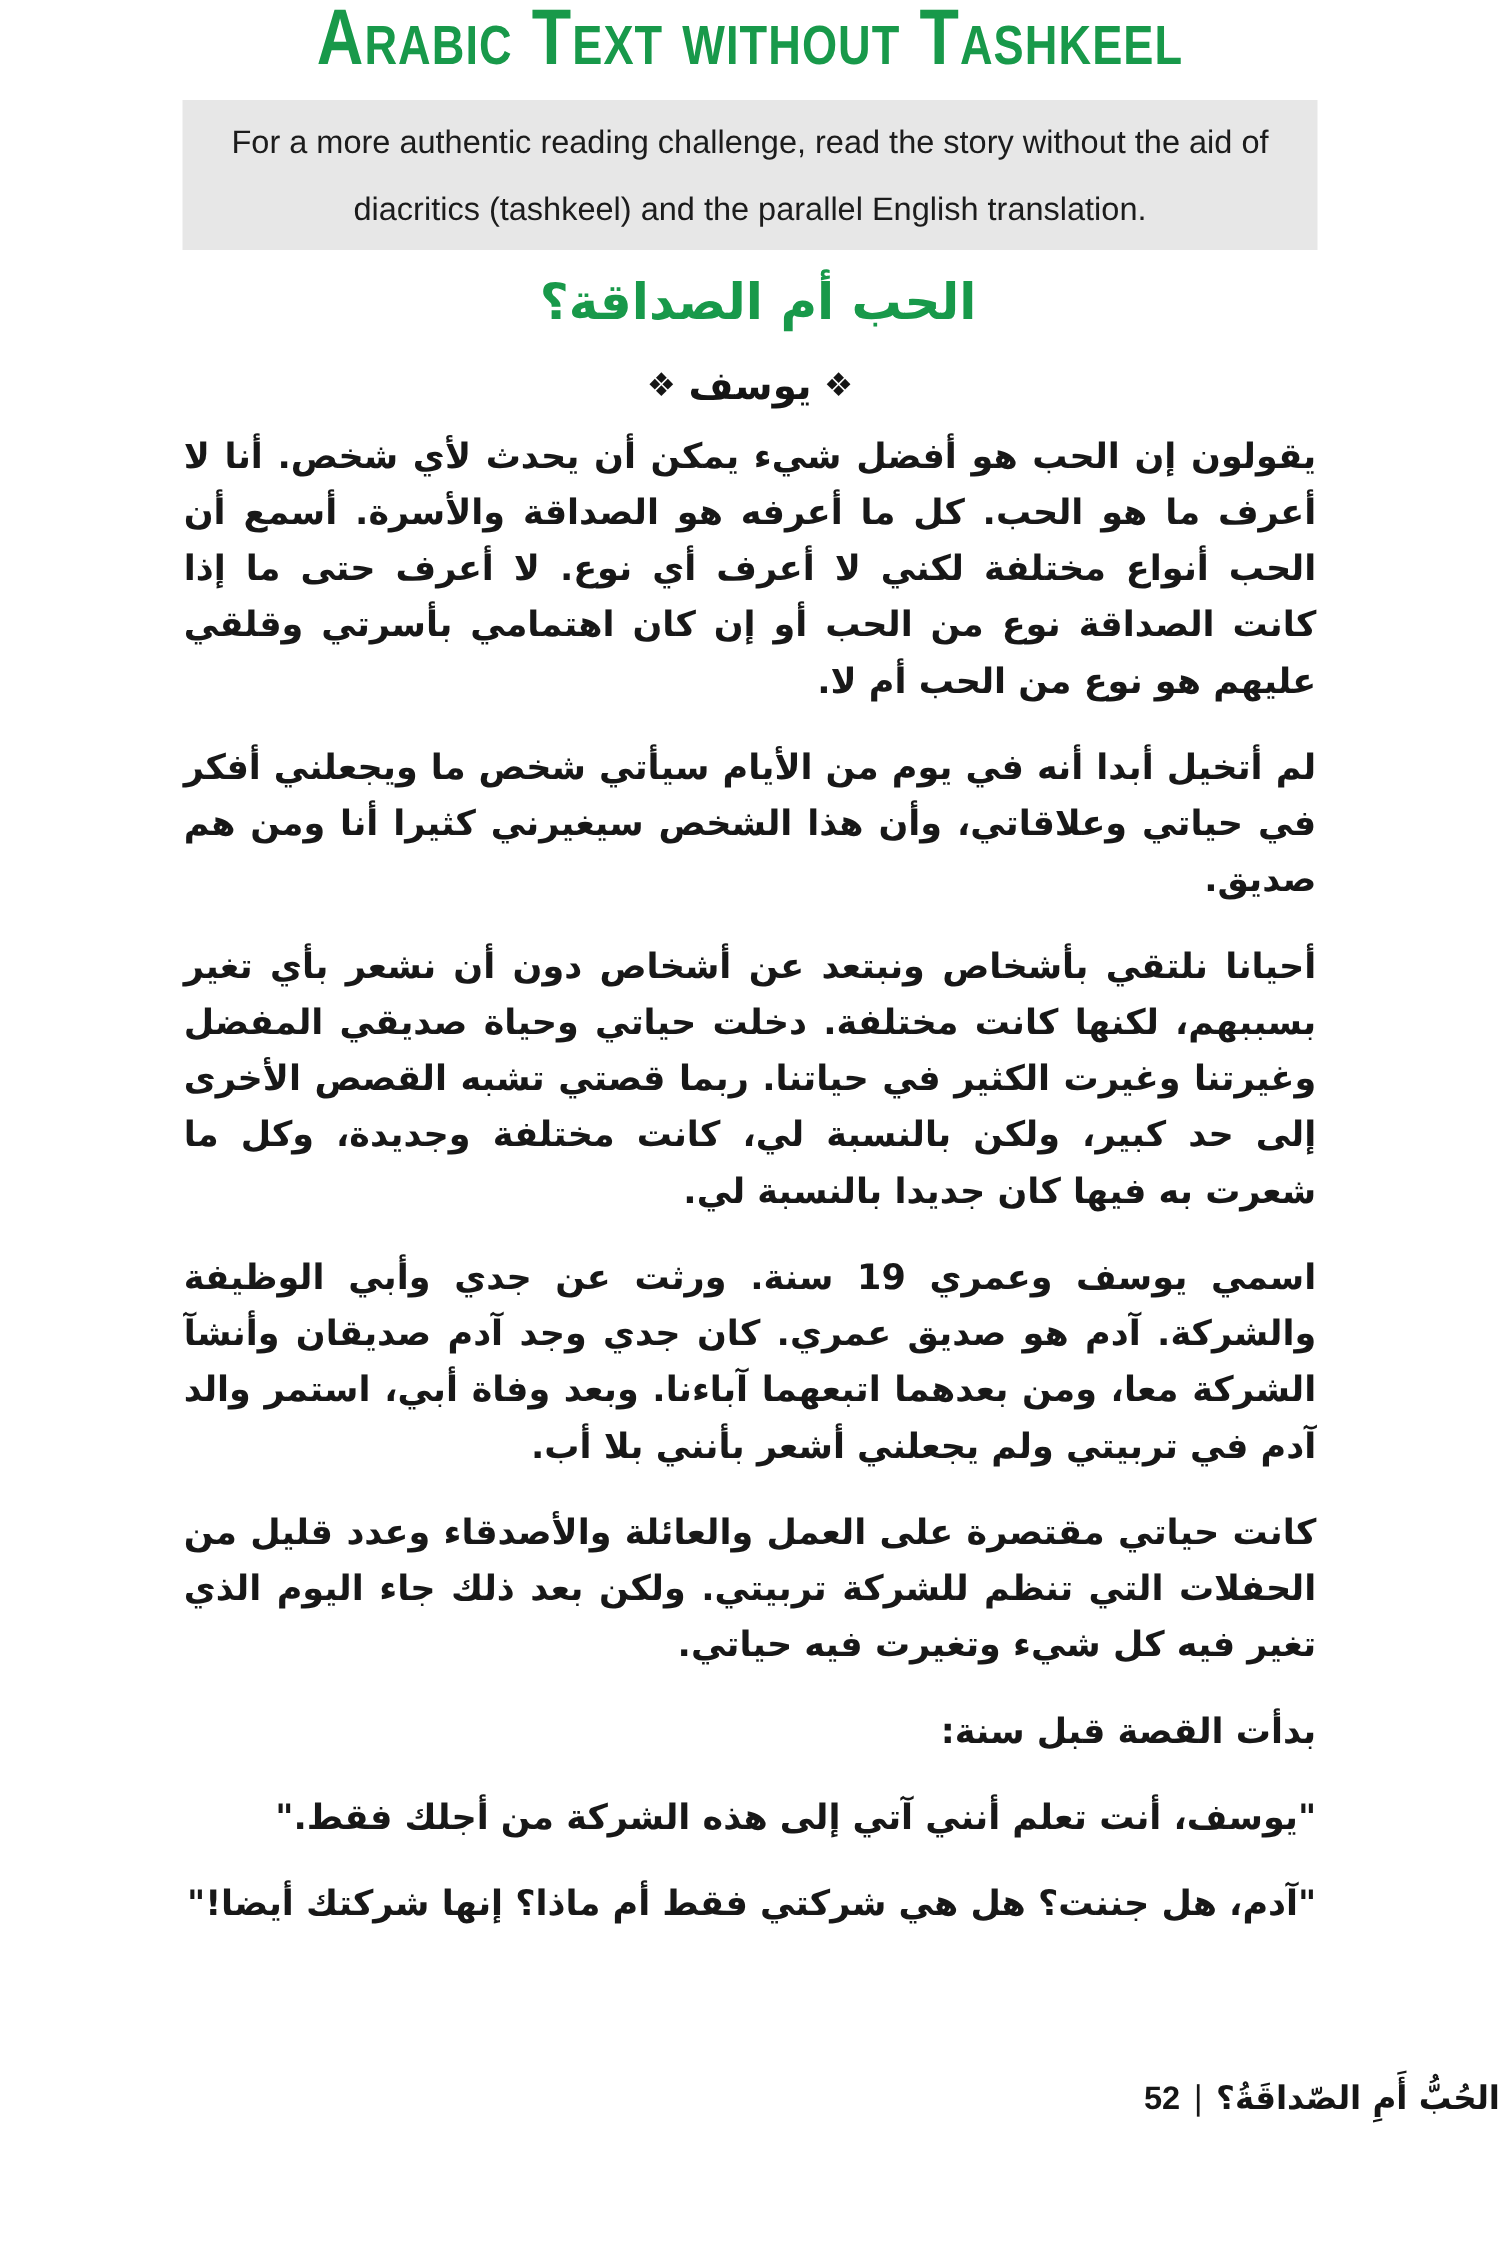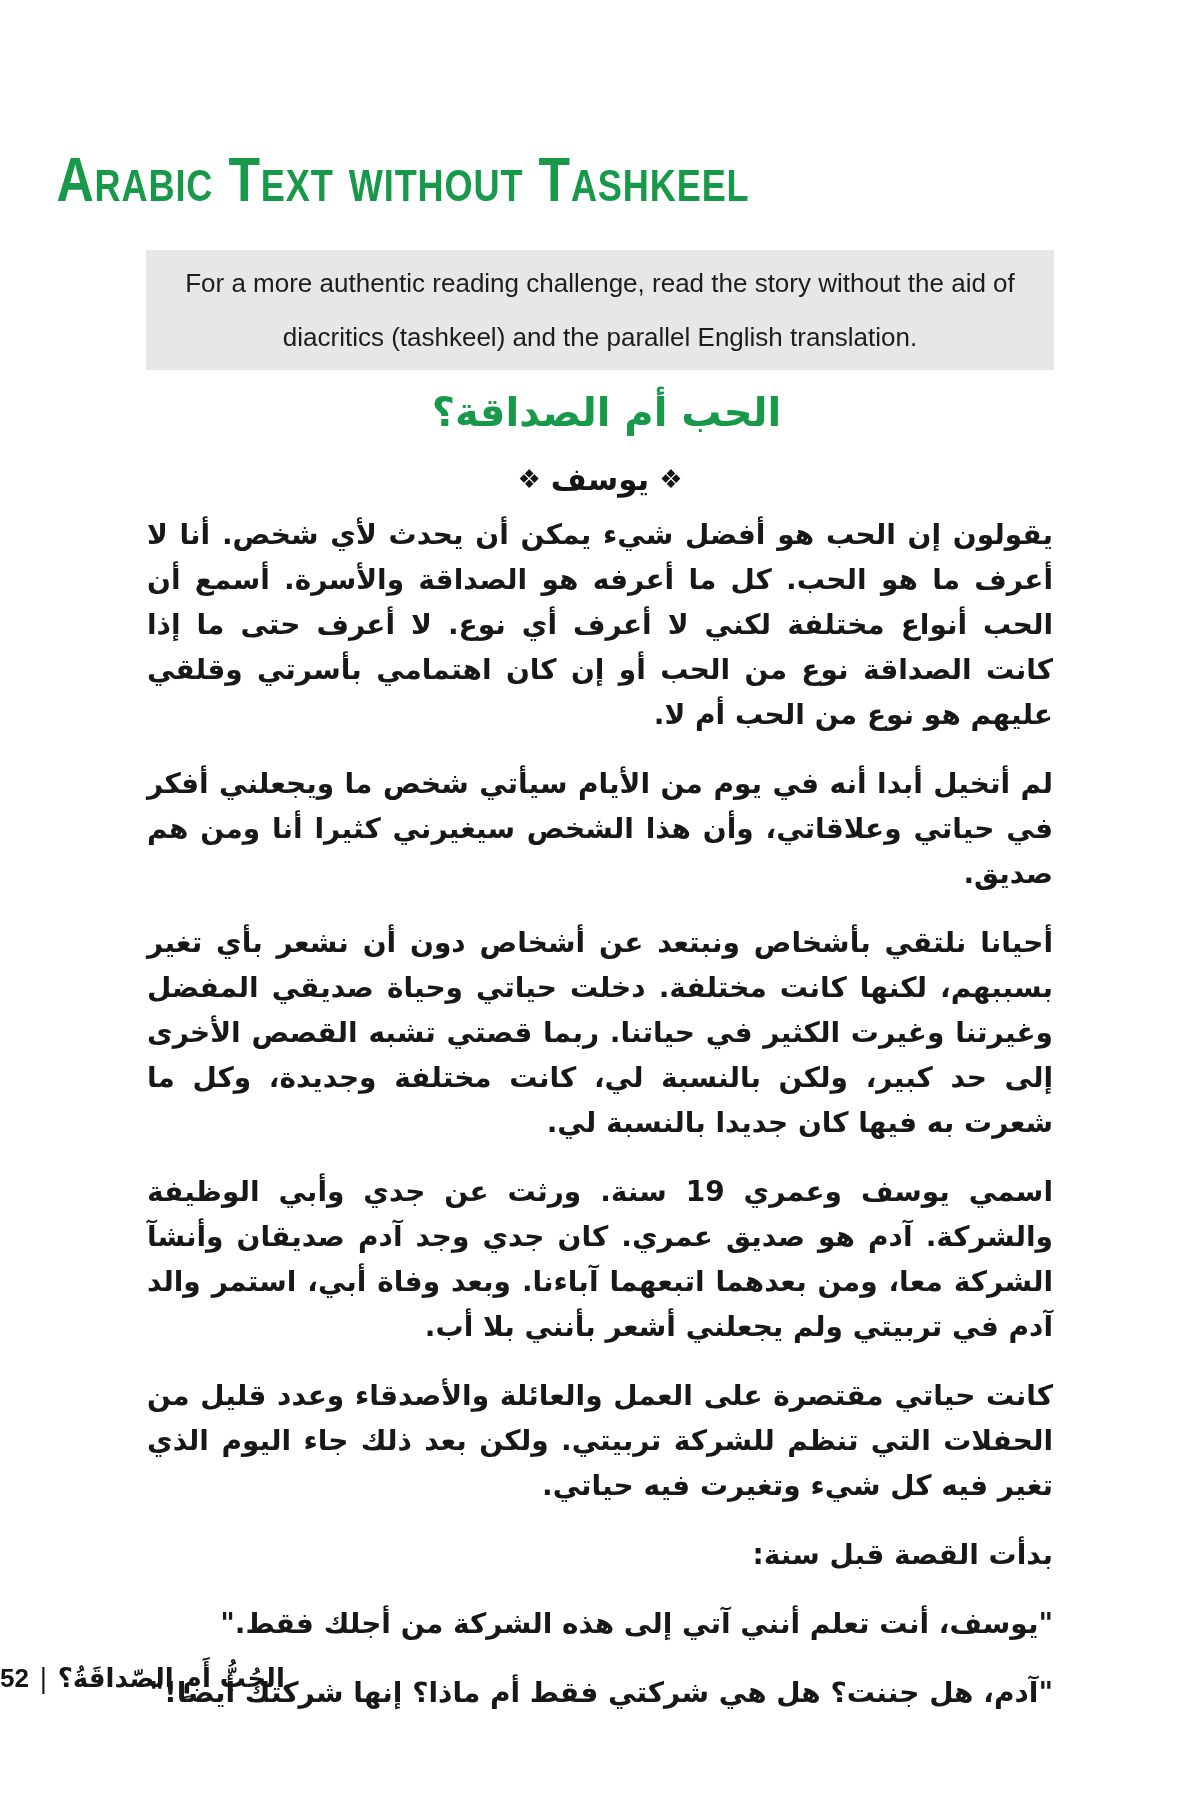--- a/index.html
+++ b/index.html
@@ -8,40 +8,40 @@
     width: 1200px;
     height: 1800px;
     margin: 0 auto;
     background: #ffffff;
     overflow: hidden;
     font-family: "Liberation Sans", sans-serif;
     color: #1a1a1a;
   }
   
   .title-wrap {
-    padding-top: 150px;
+    text-align: center;
   }
   .page-title {
     display: inline-block;
     margin: 0;
     font-family: "Liberation Sans", sans-serif;
     font-weight: bold;
     font-variant: small-caps;
     font-size: 60px;
     line-height: 60px;
     letter-spacing: 1px;
     color: #18994a;
     white-space: nowrap;
     transform: scaleX(0.86) scaleY(1.05);
     transform-origin: center;
   }
   
   .instruction-box {
     width: 908px;
-    margin: 40px auto 0 auto;
+    margin: 20px auto 0 auto;
     background: #e7e7e7;
     padding: 6px 29px;
     box-sizing: border-box;
     text-align: center;
   }
   .instruction-text {
     margin: 0;
     font-size: 26px;
     line-height: 54px;
     color: #1c1c1c;
@@ -85,21 +85,21 @@
     text-align: justify;
     text-justify: inter-word;
   }
   .body-ar p.line { text-align: right; }
   
   .page-footer {
     position: absolute;
     left: 0;
     top: 1655px;
     width: 100%;
-    text-align: left;
+    text-align: right;
     direction: rtl;
     font-family: "DejaVu Sans", sans-serif;
     font-size: 26px;
     line-height: 46px;
     color: #161616;
   }
   .footer-title { font-weight: bold; }
   .footer-sep { padding: 0 10px; font-weight: normal; }
   .footer-num { font-family: "Liberation Sans", sans-serif; font-weight: bold; }
 </style>

